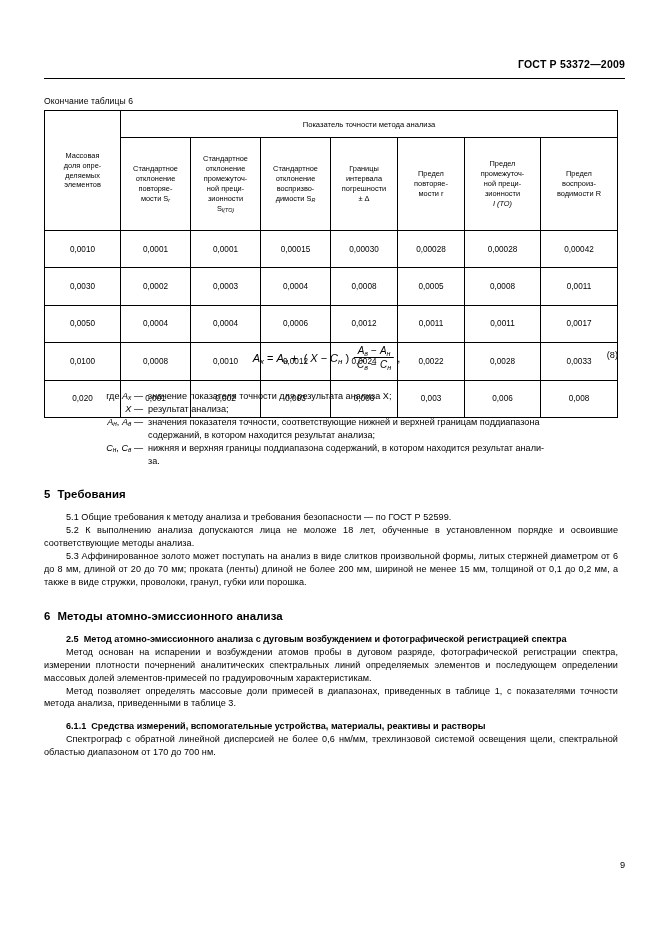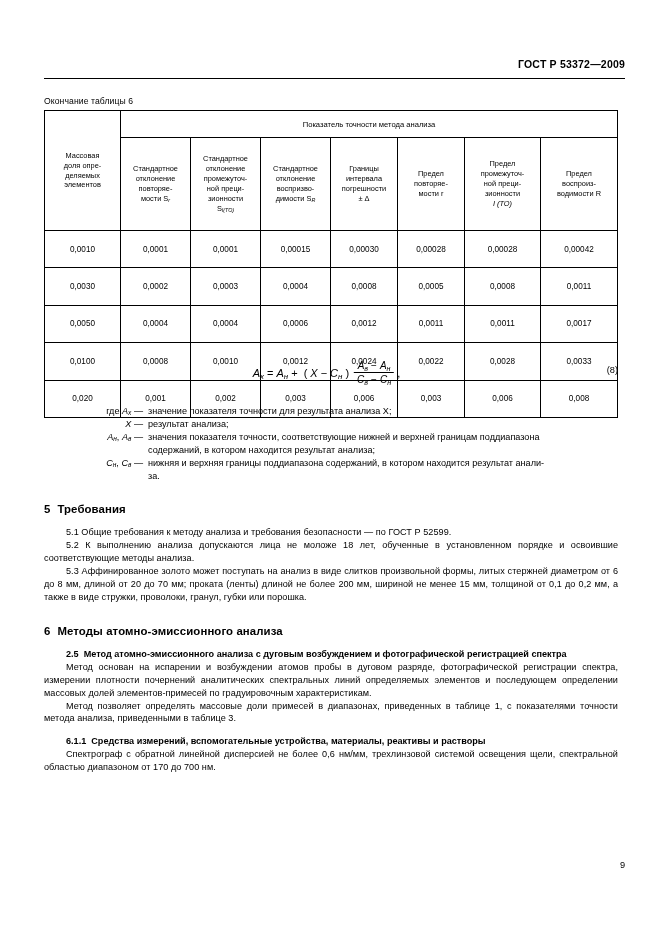--- a/index.html
+++ b/index.html
@@ -133,21 +133,21 @@
     font-size: 9.1px;
     line-height: 1.42;
     text-align: justify;
     text-indent: 22px;
     letter-spacing: 0.05px;
   }
 
   
   .formula-row {
     position: relative;
-    margin-top: 20px;
+    margin-top: 5px;
     margin-bottom: 11px;
     height: 34px;
   }
   .formula {
     position: absolute;
     left: 50%;
     top: 0;
     transform: translateX(-52%);
     display: flex;
     align-items: center;

